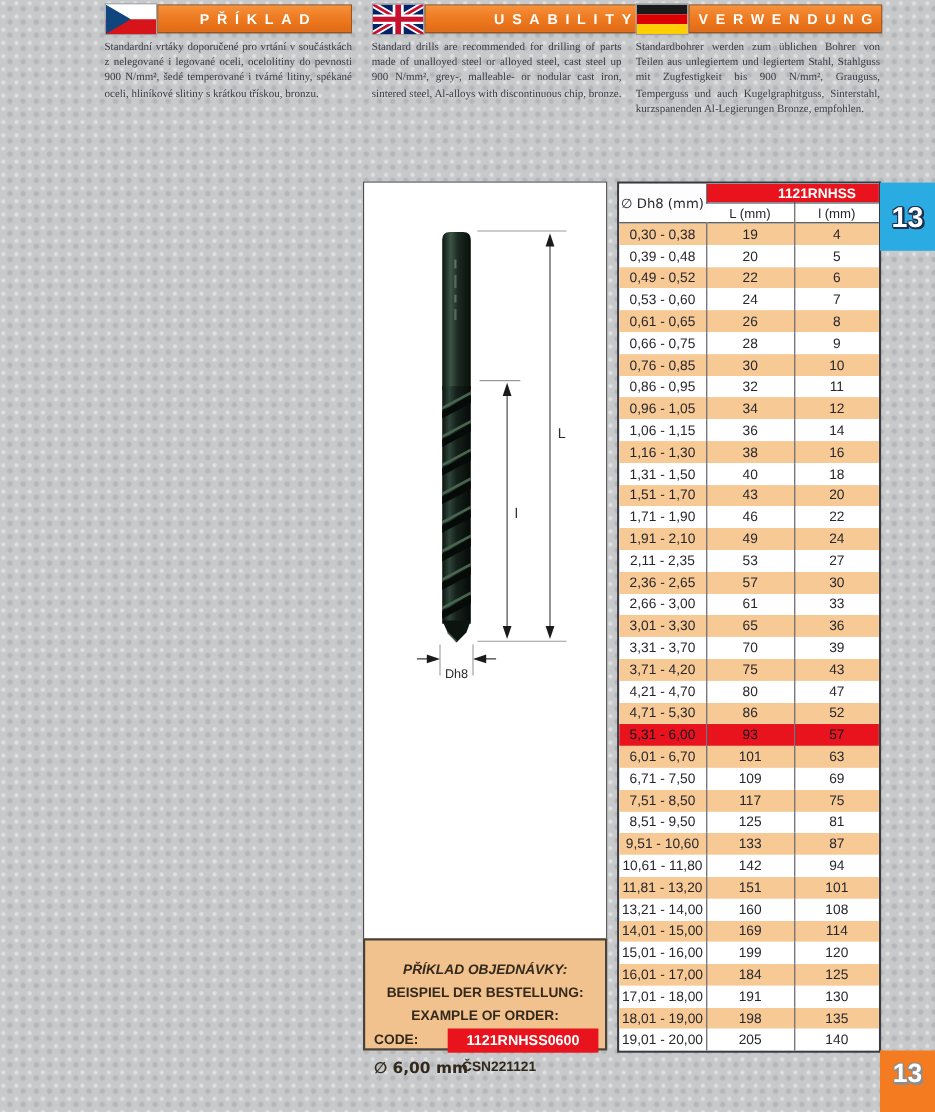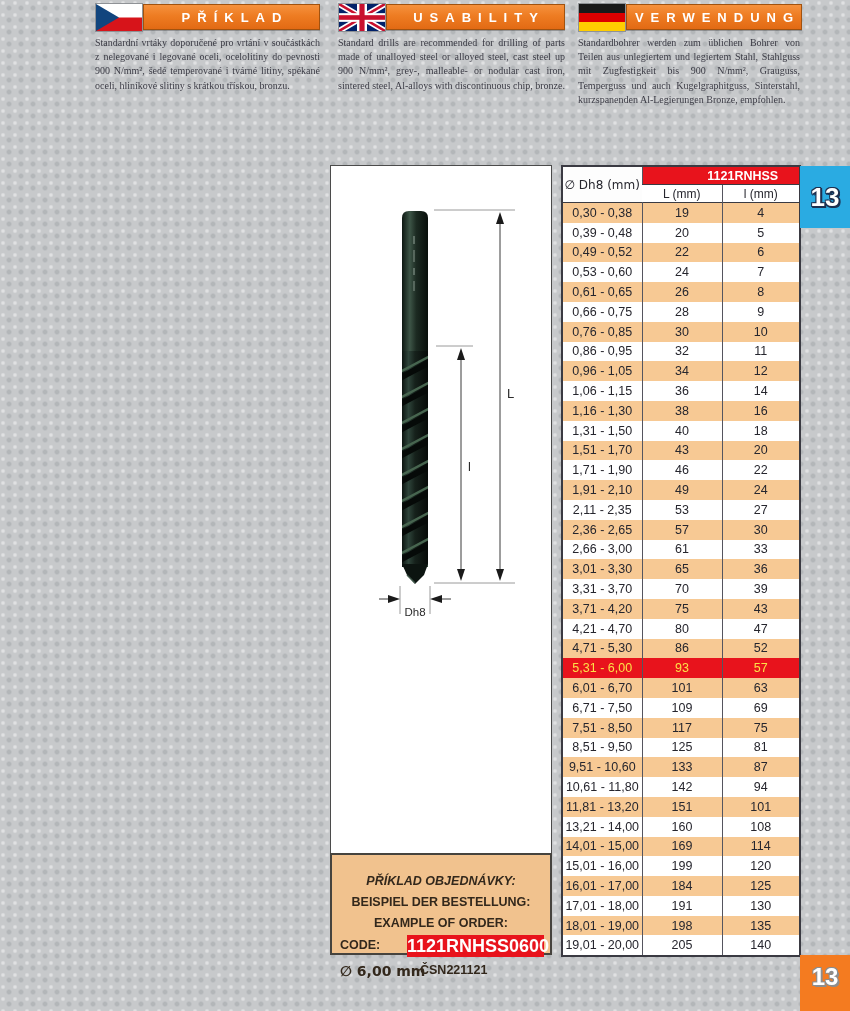--- a/index.html
+++ b/index.html
@@ -32,21 +32,21 @@
   
   .order-box{
     background:#f1c28e;border:2px solid #46433e;color:#33281c;
     font-size:12.5px;font-weight:bold;
   }
   .order-line{text-align:center;height:21px;line-height:21px;}
   .order-code-row{position:relative;height:24px;margin-top:1px;}
   .order-code-label{position:absolute;left:8px;top:3px;}
   .order-code-value{
     position:absolute;left:75px;top:0;width:137px;height:22px;line-height:22px;
-    background:#e8131c;color:#fff;text-align:center;font-size:18px;
+    background:#e8131c;color:#fff;text-align:center;font-size:13px;
   }
   .order-last-row{position:relative;height:22px;margin-top:2px;}
   .order-diam{position:absolute;left:8px;top:2px;font-family:"DejaVu Sans", sans-serif;font-size:14px;font-weight:bold;}
   .order-std{position:absolute;left:88px;top:2px;}
   
   .size-table{border-collapse:collapse;table-layout:fixed;width:236px;background:#fff;}
   .size-table,
   .size-table-wrap{font-size:12.5px;color:#26262e;}
   .size-table-wrap{border:2px solid #3a3a42;background:#fff;}
   .size-table th,.size-table td{
@@ -54,21 +54,21 @@
     border-left:1px solid #55555f;overflow:hidden;white-space:nowrap;
   }
   .size-table th:first-child,.size-table td:first-child{border-left:none;}
   .size-table thead th{height:17px;font-weight:normal;}
   .size-table thead{border-bottom:1.5px solid #3a3a42;}
   .size-table th.diam{background:#fdfdfd;font-size:12px;font-family:"DejaVu Sans", sans-serif;}
   .size-table th.code{background:#e8131c;color:#fff;font-weight:bold;font-size:12.5px;border-bottom:1px solid #3a3a42;padding-left:44px;}
   .size-table th.sub{background:#fff;font-size:12px;}
   .size-table tbody td{height:19.81px;font-size:12.5px;}
   .size-table tbody tr.alt td{background:#f7c994;}
-  .size-table tbody tr.hl td{background:#e8131c;color:#fde047;}
+  .size-table tbody tr.hl td{background:#e8131c;color:#0f172a;}
   
   .tab-13{
     background:#2aabe2;color:#fff;font-weight:bold;font-size:26px;
     display:flex;align-items:center;justify-content:center;
     text-shadow:2px 2px 0 #1d3050,-1px -1px 0 #1d3050,1px -1px 0 #1d3050,-1px 1px 0 #1d3050,2px 0 0 #1d3050,0 2px 0 #1d3050;
   }
   .page-13{
     background:#f47b20;color:#fff;font-weight:bold;font-size:24px;
     display:flex;align-items:flex-start;justify-content:center;padding-top:8px;box-sizing:border-box;
     text-shadow:2px 2px 0 #8d8d8d,-1px -1px 0 #8d8d8d,1px -1px 0 #8d8d8d,-1px 1px 0 #8d8d8d;
@@ -93,21 +93,21 @@
     <svg viewBox="0 0 46 28" preserveAspectRatio="none">
       <rect x="0" y="0" width="46" height="28" fill="#012169"></rect>
       <path d="M0,0 L46,28 M46,0 L0,28" stroke="#ffffff" stroke-width="6"></path>
       <path d="M0,0 L46,28 M46,0 L0,28" stroke="#c8102e" stroke-width="2.6"></path>
       <rect x="18" y="0" width="10" height="28" fill="#ffffff"></rect>
       <rect x="0" y="9.5" width="46" height="9" fill="#ffffff"></rect>
       <rect x="20.4" y="0" width="5.2" height="28" fill="#c8102e"></rect>
       <rect x="0" y="11.6" width="46" height="4.8" fill="#c8102e"></rect>
     </svg>
   </span>
-  <div class="abs lang-bar" style="left:386px;top:4px;width:177px;">USABILITY</div>
+  <div class="abs lang-bar" style="left:386px;top:4px;width:177px;padding-left:36px;">USABILITY</div>
   <div class="abs lang-body" style="left:338px;top:36px;width:227px;">Standard drills are recommended for drilling of parts made of unalloyed steel or alloyed steel, cast steel up 900 N/mm², grey-, malleable- or nodular cast iron, sintered steel, Al-alloys with discontinuous chip, bronze.</div>
 
   <span class="abs flag" style="left:578px;top:3px;">
     <svg viewBox="0 0 46 28" preserveAspectRatio="none">
       <rect x="0" y="0" width="46" height="9.34" fill="#1a1a1a"></rect>
       <rect x="0" y="9.34" width="46" height="9.33" fill="#dd0000"></rect>
       <rect x="0" y="18.67" width="46" height="9.33" fill="#ffce00"></rect>
     </svg>
   </span>
   <div class="abs lang-bar" style="left:626px;top:4px;width:174px;">VERWENDUNG</div>

